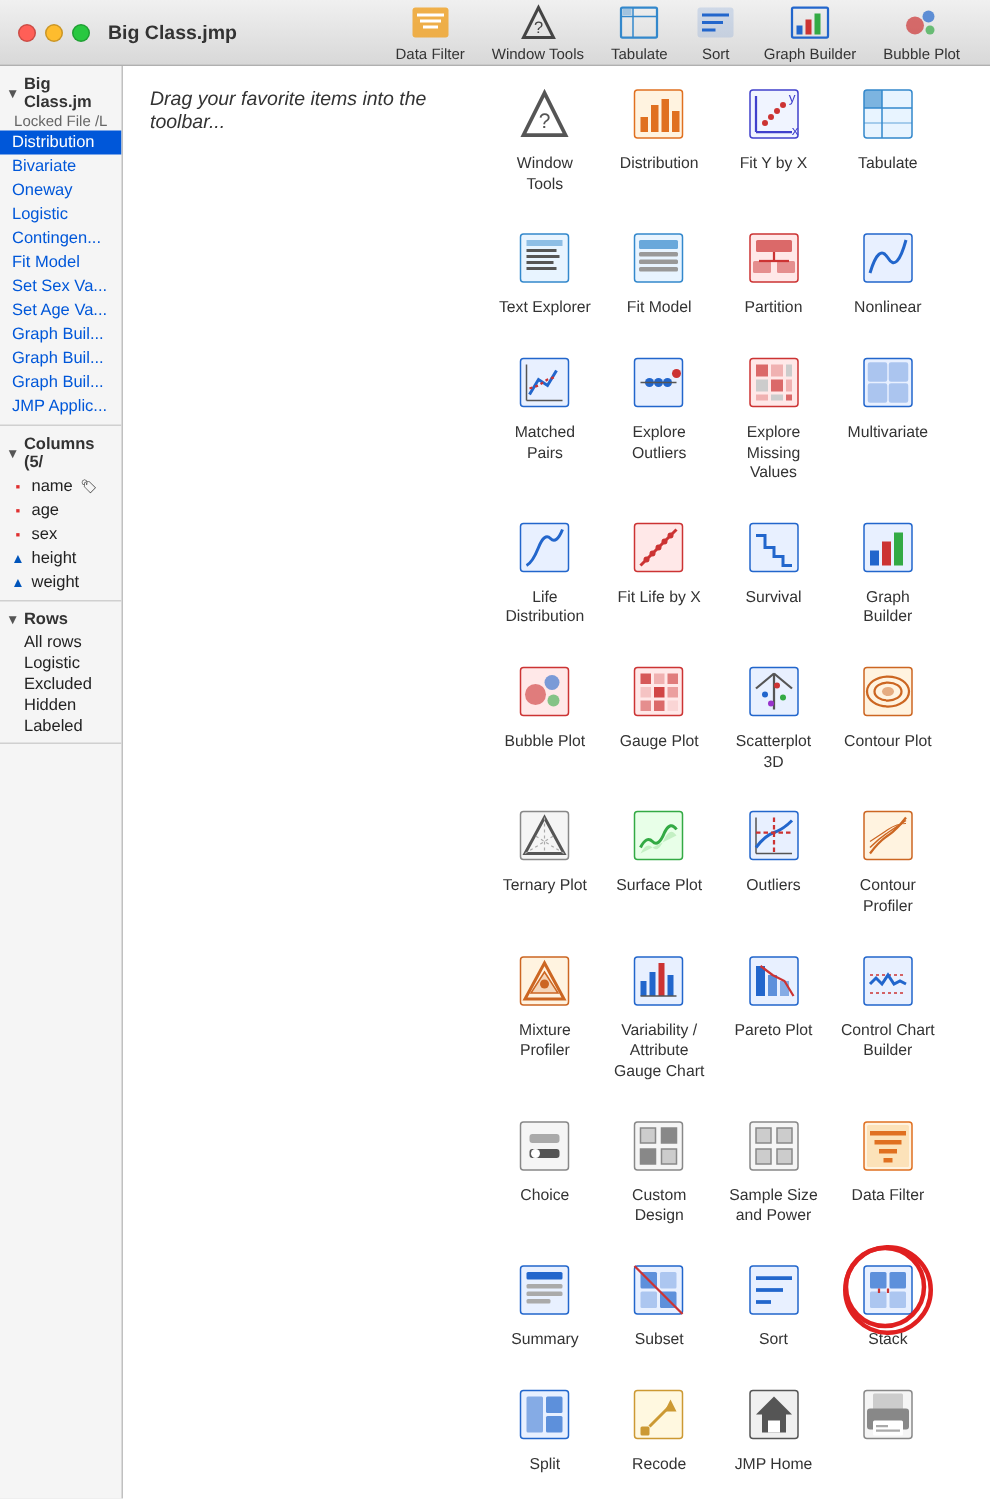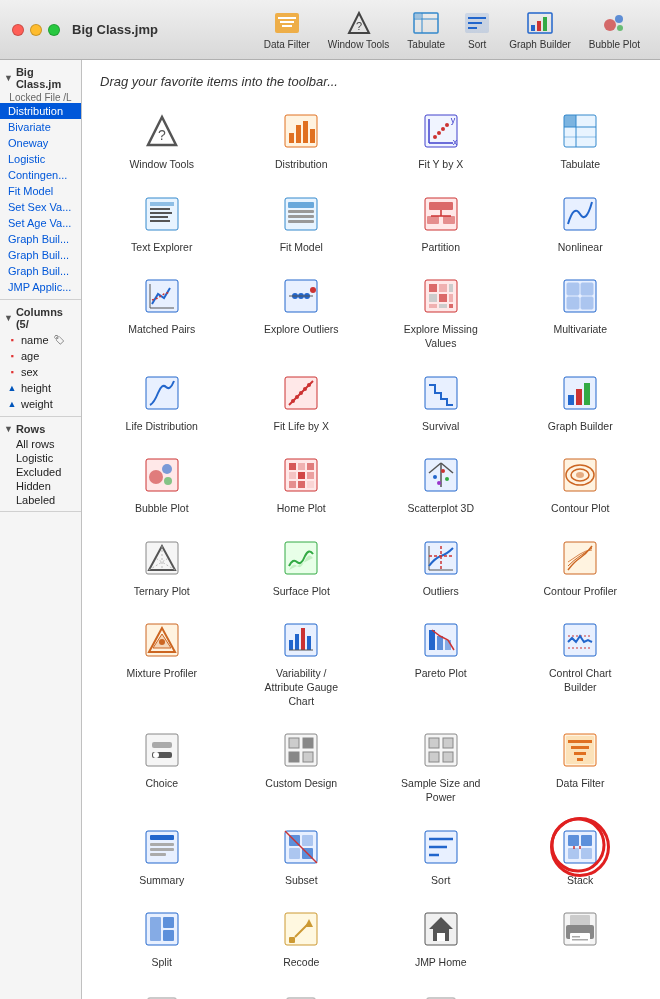--- a/index.html
+++ b/index.html
@@ -7,21 +7,21 @@
       font-family: -apple-system, BlinkMacSystemFont, "Helvetica Neue", Arial, sans-serif;
       font-size: 12px;
       background: #ececec;
       width: 660px;
       min-height: 999px;
     }
 
     
     .titlebar {
       background: linear-gradient(to bottom, #f0f0f0, #d8d8d8);
-      height: 60px;
+      height: 44px;
       display: flex;
       align-items: center;
       padding: 0 12px;
       border-bottom: 1px solid #b0b0b0;
     }
     .window-controls {
       display: flex;
       gap: 6px;
       margin-right: 12px;
     }
@@ -128,21 +128,21 @@
       padding: 1px 16px;
       font-size: 11px;
       color: #222;
     }
 
     
     .content {
       flex: 1;
       background: white;
       display: flex;
-      flex-direction: column;
+      flex-direction: row;
       overflow-y: auto;
     }
     .content-header {
       padding: 14px 18px 10px;
       font-size: 13px;
       color: #333;
       font-style: italic;
     }
     .icons-grid {
       display: grid;
@@ -574,21 +574,21 @@
             <rect x="17" y="8" width="7" height="7" fill="#cc3333" opacity="0.3"></rect>
             <rect x="26" y="8" width="7" height="7" fill="#cc3333" opacity="0.6"></rect>
             <rect x="8" y="17" width="7" height="7" fill="#cc3333" opacity="0.2"></rect>
             <rect x="17" y="17" width="7" height="7" fill="#cc3333" opacity="0.9"></rect>
             <rect x="26" y="17" width="7" height="7" fill="#cc3333" opacity="0.4"></rect>
             <rect x="8" y="26" width="7" height="7" fill="#cc3333" opacity="0.5"></rect>
             <rect x="17" y="26" width="7" height="7" fill="#cc3333" opacity="0.7"></rect>
             <rect x="26" y="26" width="7" height="7" fill="#cc3333" opacity="0.1"></rect>
           </svg>
         </div>
-        <div class="item-label">Home Plot</div>
+        <div class="item-label">Gauge Plot</div>
       </div>
 
       <div class="grid-item">
         <div class="item-icon">
           <svg width="40" height="40" viewBox="0 0 40 40">
             <rect x="4" y="4" width="32" height="32" rx="2" fill="#e8f0ff" stroke="#2266cc" stroke-width="1"></rect>
             <line x1="20" y1="8" x2="8" y2="18" stroke="#555" stroke-width="1.5"></line>
             <line x1="20" y1="8" x2="32" y2="18" stroke="#555" stroke-width="1.5"></line>
             <line x1="20" y1="8" x2="20" y2="32" stroke="#555" stroke-width="1.5"></line>
             <circle cx="14" cy="22" r="2" fill="#2266cc"></circle>

